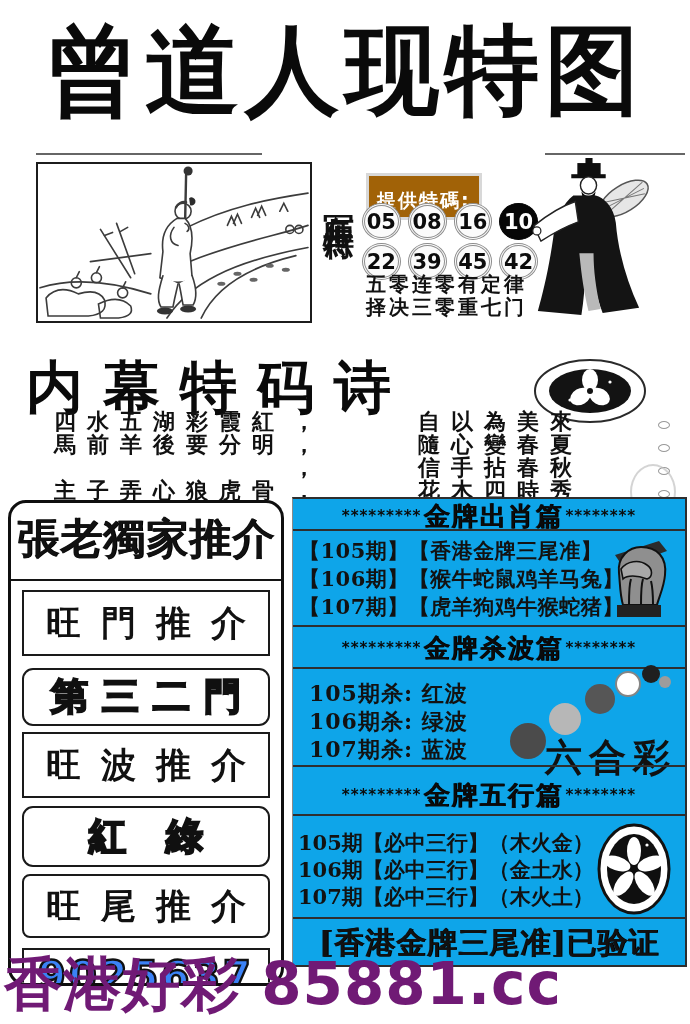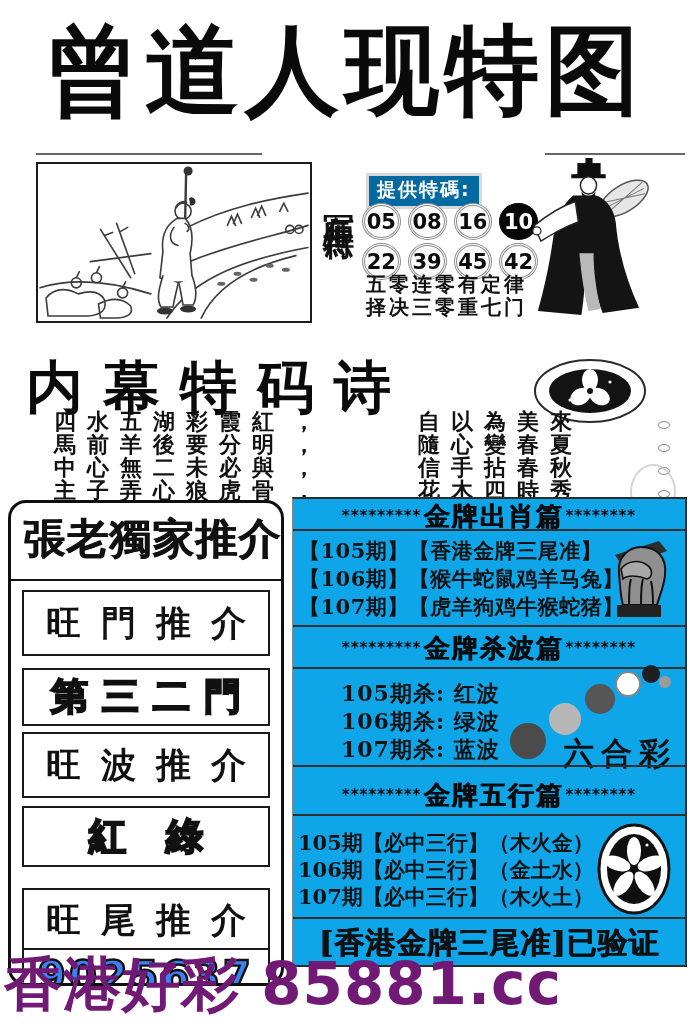--- a/index.html
+++ b/index.html
@@ -23,22 +23,22 @@
     position:absolute;left:36px;top:162px;width:272px;height:157px;
     border:2px solid #1c1c1c;background:#fff;
   }
   .cartoon-box svg{width:100%;height:100%;display:block;}
   .scene-label{
     position:absolute;left:318px;top:189px;height:140px;
     writing-mode:vertical-rl;text-orientation:upright;
     font-family:"DejaVu Serif",serif;font-size:31px;font-weight:700;letter-spacing:5px;
   }
   .numbers-header{
-    position:absolute;left:369px;top:176px;background:#0369a1;color:#fff;
-    font-size:19px;font-weight:700;letter-spacing:2px;padding:1px 8px 3px;
+    position:absolute;left:369px;top:176px;background:#a16207;color:#fff;
+    font-size:19px;font-weight:700;letter-spacing:2px;padding:12px 8px 3px;
     box-shadow:0 0 0 3px #d8d8d8;
     text-align:center;
   }
   .num-row{position:absolute;left:362px;width:176px;display:flex;gap:7px;}
   .num-row.r1{top:203px;}
   .num-row.r2{top:243px;}
   .ball{
     width:36px;height:31px;border:3px double #8d8d8d;border-radius:50%;
     display:flex;align-items:center;justify-content:center;background:#fbfbfb;
     font-size:21px;font-weight:800;color:#0c0c0c;
@@ -70,38 +70,38 @@
     position:absolute;right:2px;top:11px;width:10px;height:6px;
     border:1.5px solid #999;border-radius:50%;
   }
 
   
   .left-col{
     position:absolute;left:8px;top:500px;width:270px;height:480px;
     border:3px solid #0f0f0f;border-radius:18px;background:#fff;overflow:hidden;
   }
   .left-header{
-    position:absolute;top:8px;left:0;right:0;text-align:right;
+    position:absolute;top:8px;left:0;right:0;text-align:center;
     font-family:Liberation Serif, serif;font-size:42px;font-weight:900;letter-spacing:1px;
     text-shadow:1px 0 0 #000;
   }
   .left-divider{position:absolute;top:76px;left:0;right:0;height:2px;background:#141414;}
   .lbox{
     position:absolute;left:11px;right:11px;border:2px solid #1a1a1a;background:#fff;
     display:flex;align-items:center;justify-content:center;
     font-family:"DejaVu Serif",serif;font-weight:900;white-space:nowrap;
   }
   .lb0{top:87px;height:62px;}
   .lb1{top:165px;height:54px;}
   .lb2{top:229px;height:62px;}
   .lb3{top:303px;height:57px;}
-  .lb4{top:385px;height:60px;}
+  .lb4{top:371px;height:60px;border-radius:8px;}
   .lb5{top:445px;height:52px;}
   .lbox.solid{font-size:35px;letter-spacing:20px;text-indent:20px;}
-  .lbox.outline{font-size:37px;letter-spacing:14px;text-indent:14px;color:#000000;-webkit-text-stroke:2.2px #101010;}
+  .lbox.outline{font-size:37px;letter-spacing:14px;text-indent:14px;color:#000000;border-radius:11px;-webkit-text-stroke:2.2px #101010;}
   .lbox.wide{letter-spacing:40px;text-indent:40px;}
   .lbox.digits{font-family:"DejaVu Sans",sans-serif;font-size:40px;letter-spacing:3px;color:#3b82f6;-webkit-text-stroke:2.4px #101010;}
 
   
   .right-col{
     position:absolute;left:292px;top:497px;width:392px;height:466px;background:#0ea5e9;
     border-top:2px solid #2e2e2e;border-bottom:2px solid #2e2e2e;
     border-left:1px solid #8a8a8a;border-right:2px solid #2e2e2e;
   }
   .sec-header{position:absolute;left:0;right:0;text-align:center;white-space:nowrap;color:#0b0b0b;}
@@ -109,27 +109,27 @@
   .sec-header .sec-title{
     font-family:"DejaVu Serif",serif;font-size:26px;font-weight:900;letter-spacing:2px;
     text-shadow:1px 0 0 #000;padding:0 2px;
   }
   .sh1{top:0px;} .sh2{top:132px;} .sh3{top:279px;}
   .rline{position:absolute;left:0;right:0;height:2px;background:#2f2f2f;}
   .rl1{top:30px;} .rl2{top:126px;} .rl3{top:168px;} .rl4{top:266px;} .rl5{top:315px;} .rl6{top:418px;}
   .rows{position:absolute;font-family:"DejaVu Serif",serif;font-weight:700;color:#121212;}
   .rows div{white-space:nowrap;}
   .rows1{left:6px;top:38px;font-size:21px;line-height:28px;letter-spacing:0.5px;}
-  .rows2{left:16px;top:180px;font-size:22px;line-height:28px;letter-spacing:1px;margin-left:32px;}
+  .rows2{left:16px;top:180px;font-size:22px;line-height:28px;letter-spacing:1px;}
   .rows3{left:5px;top:330px;font-size:21px;line-height:27px;}
   .fist{position:absolute;right:10px;top:36px;width:68px;height:86px;}
   .circle-cluster{position:absolute;right:12px;top:158px;width:165px;height:108px;}
   .marksix{
     position:absolute;right:8px;top:234px;white-space:nowrap;
-    font-family:"DejaVu Serif",serif;font-size:31px;font-weight:900;letter-spacing:7px;
+    font-family:"DejaVu Serif",serif;font-size:37px;font-weight:900;letter-spacing:7px;
   }
   .bauhinia{position:absolute;right:12px;top:322px;width:78px;height:96px;}
   .sec-footer{
     position:absolute;left:0;right:0;top:424px;text-align:center;white-space:nowrap;
     font-family:"DejaVu Serif",serif;font-size:30px;font-weight:900;letter-spacing:1px;
     text-shadow:1px 0 0 #000;
   }
   .stamp-circle{
     position:absolute;left:630px;top:464px;width:42px;height:52px;
     border:2px solid #bdbdbd;border-radius:50%;opacity:.65;
@@ -275,21 +275,20 @@
     <span class="pr">自以為美來</span>
     <span class="period"></span>
   </div>
   <div class="poem-line">
     <span class="pl">馬前羊後要分明</span>
     <span class="pc">，</span>
     <span class="pr">隨心變春夏</span>
     <span class="period"></span>
   </div>
   <div class="poem-line">
-    <span class="pl">中心無二未必與</span>
     <span class="pc">，</span>
     <span class="pr">信手拈春秋</span>
     <span class="period"></span>
   </div>
   <div class="poem-line">
     <span class="pl">主子弄心狼虎骨</span>
     <span class="pc">，</span>
     <span class="pr">花木四時秀</span>
     <span class="period"></span>
   </div>

